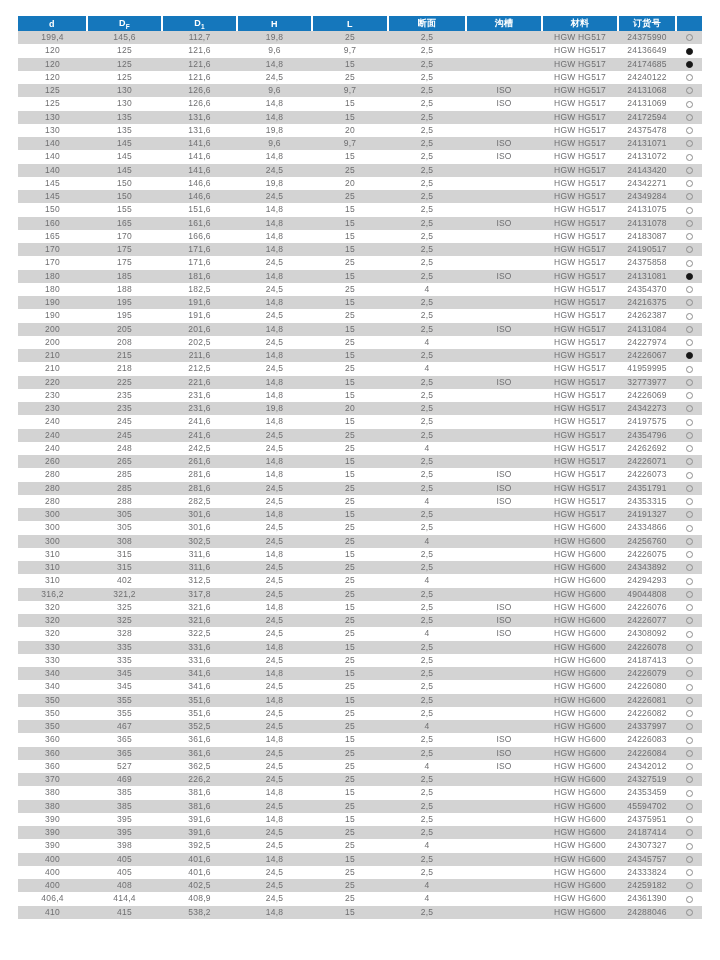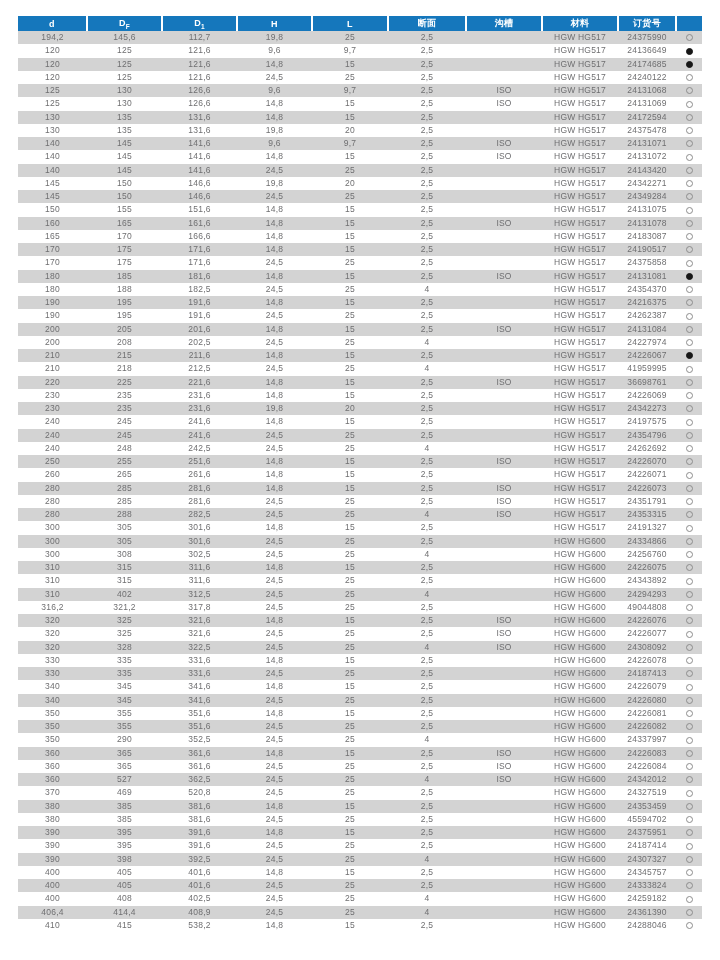--- a/index.html
+++ b/index.html
@@ -56,21 +56,21 @@
           <th>L</th>
           <th>断面</th>
           <th>沟槽</th>
           <th>材料</th>
           <th>订货号</th>
           <th></th>
         </tr>
     </thead>
     <tbody>
         <tr>
-          <td>194,2</td>
+          <td>199,4</td>
           <td>145,6</td>
           <td>112,7</td>
           <td>19,8</td>
           <td>25</td>
           <td>2,5</td>
           <td></td>
           <td>HGW HG517</td>
           <td>24375990</td>
           <td><span class="marker open"></span></td>
         </tr>
@@ -376,21 +376,21 @@
         </tr>
         <tr>
           <td>220</td>
           <td>225</td>
           <td>221,6</td>
           <td>14,8</td>
           <td>15</td>
           <td>2,5</td>
           <td>ISO</td>
           <td>HGW HG517</td>
-          <td>36698761</td>
+          <td>32773977</td>
           <td><span class="marker open"></span></td>
         </tr>
         <tr>
           <td>230</td>
           <td>235</td>
           <td>231,6</td>
           <td>14,8</td>
           <td>15</td>
           <td>2,5</td>
           <td></td>
@@ -440,32 +440,20 @@
           <td>242,5</td>
           <td>24,5</td>
           <td>25</td>
           <td>4</td>
           <td></td>
           <td>HGW HG517</td>
           <td>24262692</td>
           <td><span class="marker open"></span></td>
         </tr>
         <tr>
-          <td>250</td>
-          <td>255</td>
-          <td>251,6</td>
-          <td>14,8</td>
-          <td>15</td>
-          <td>2,5</td>
-          <td>ISO</td>
-          <td>HGW HG517</td>
-          <td>24226070</td>
-          <td><span class="marker open"></span></td>
-        </tr>
-        <tr>
           <td>260</td>
           <td>265</td>
           <td>261,6</td>
           <td>14,8</td>
           <td>15</td>
           <td>2,5</td>
           <td></td>
           <td>HGW HG517</td>
           <td>24226071</td>
           <td><span class="marker open"></span></td>
@@ -693,21 +681,21 @@
           <td>24,5</td>
           <td>25</td>
           <td>2,5</td>
           <td></td>
           <td>HGW HG600</td>
           <td>24226082</td>
           <td><span class="marker open"></span></td>
         </tr>
         <tr>
           <td>350</td>
-          <td>290</td>
+          <td>467</td>
           <td>352,5</td>
           <td>24,5</td>
           <td>25</td>
           <td>4</td>
           <td></td>
           <td>HGW HG600</td>
           <td>24337997</td>
           <td><span class="marker open"></span></td>
         </tr>
         <tr>
@@ -742,21 +730,21 @@
           <td>25</td>
           <td>4</td>
           <td>ISO</td>
           <td>HGW HG600</td>
           <td>24342012</td>
           <td><span class="marker open"></span></td>
         </tr>
         <tr>
           <td>370</td>
           <td>469</td>
-          <td>520,8</td>
+          <td>226,2</td>
           <td>24,5</td>
           <td>25</td>
           <td>2,5</td>
           <td></td>
           <td>HGW HG600</td>
           <td>24327519</td>
           <td><span class="marker open"></span></td>
         </tr>
         <tr>
           <td>380</td>

